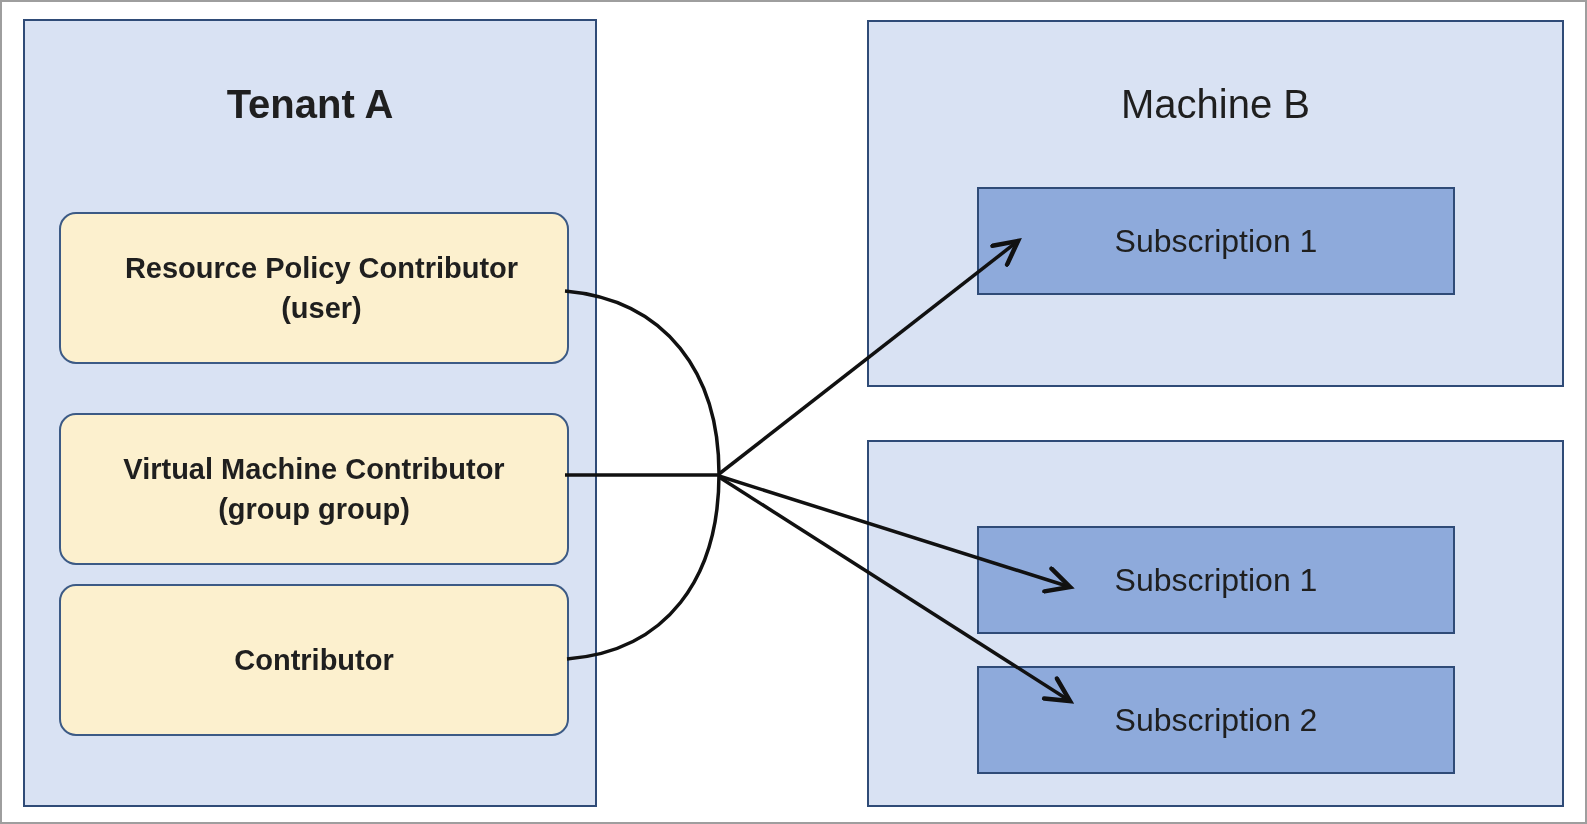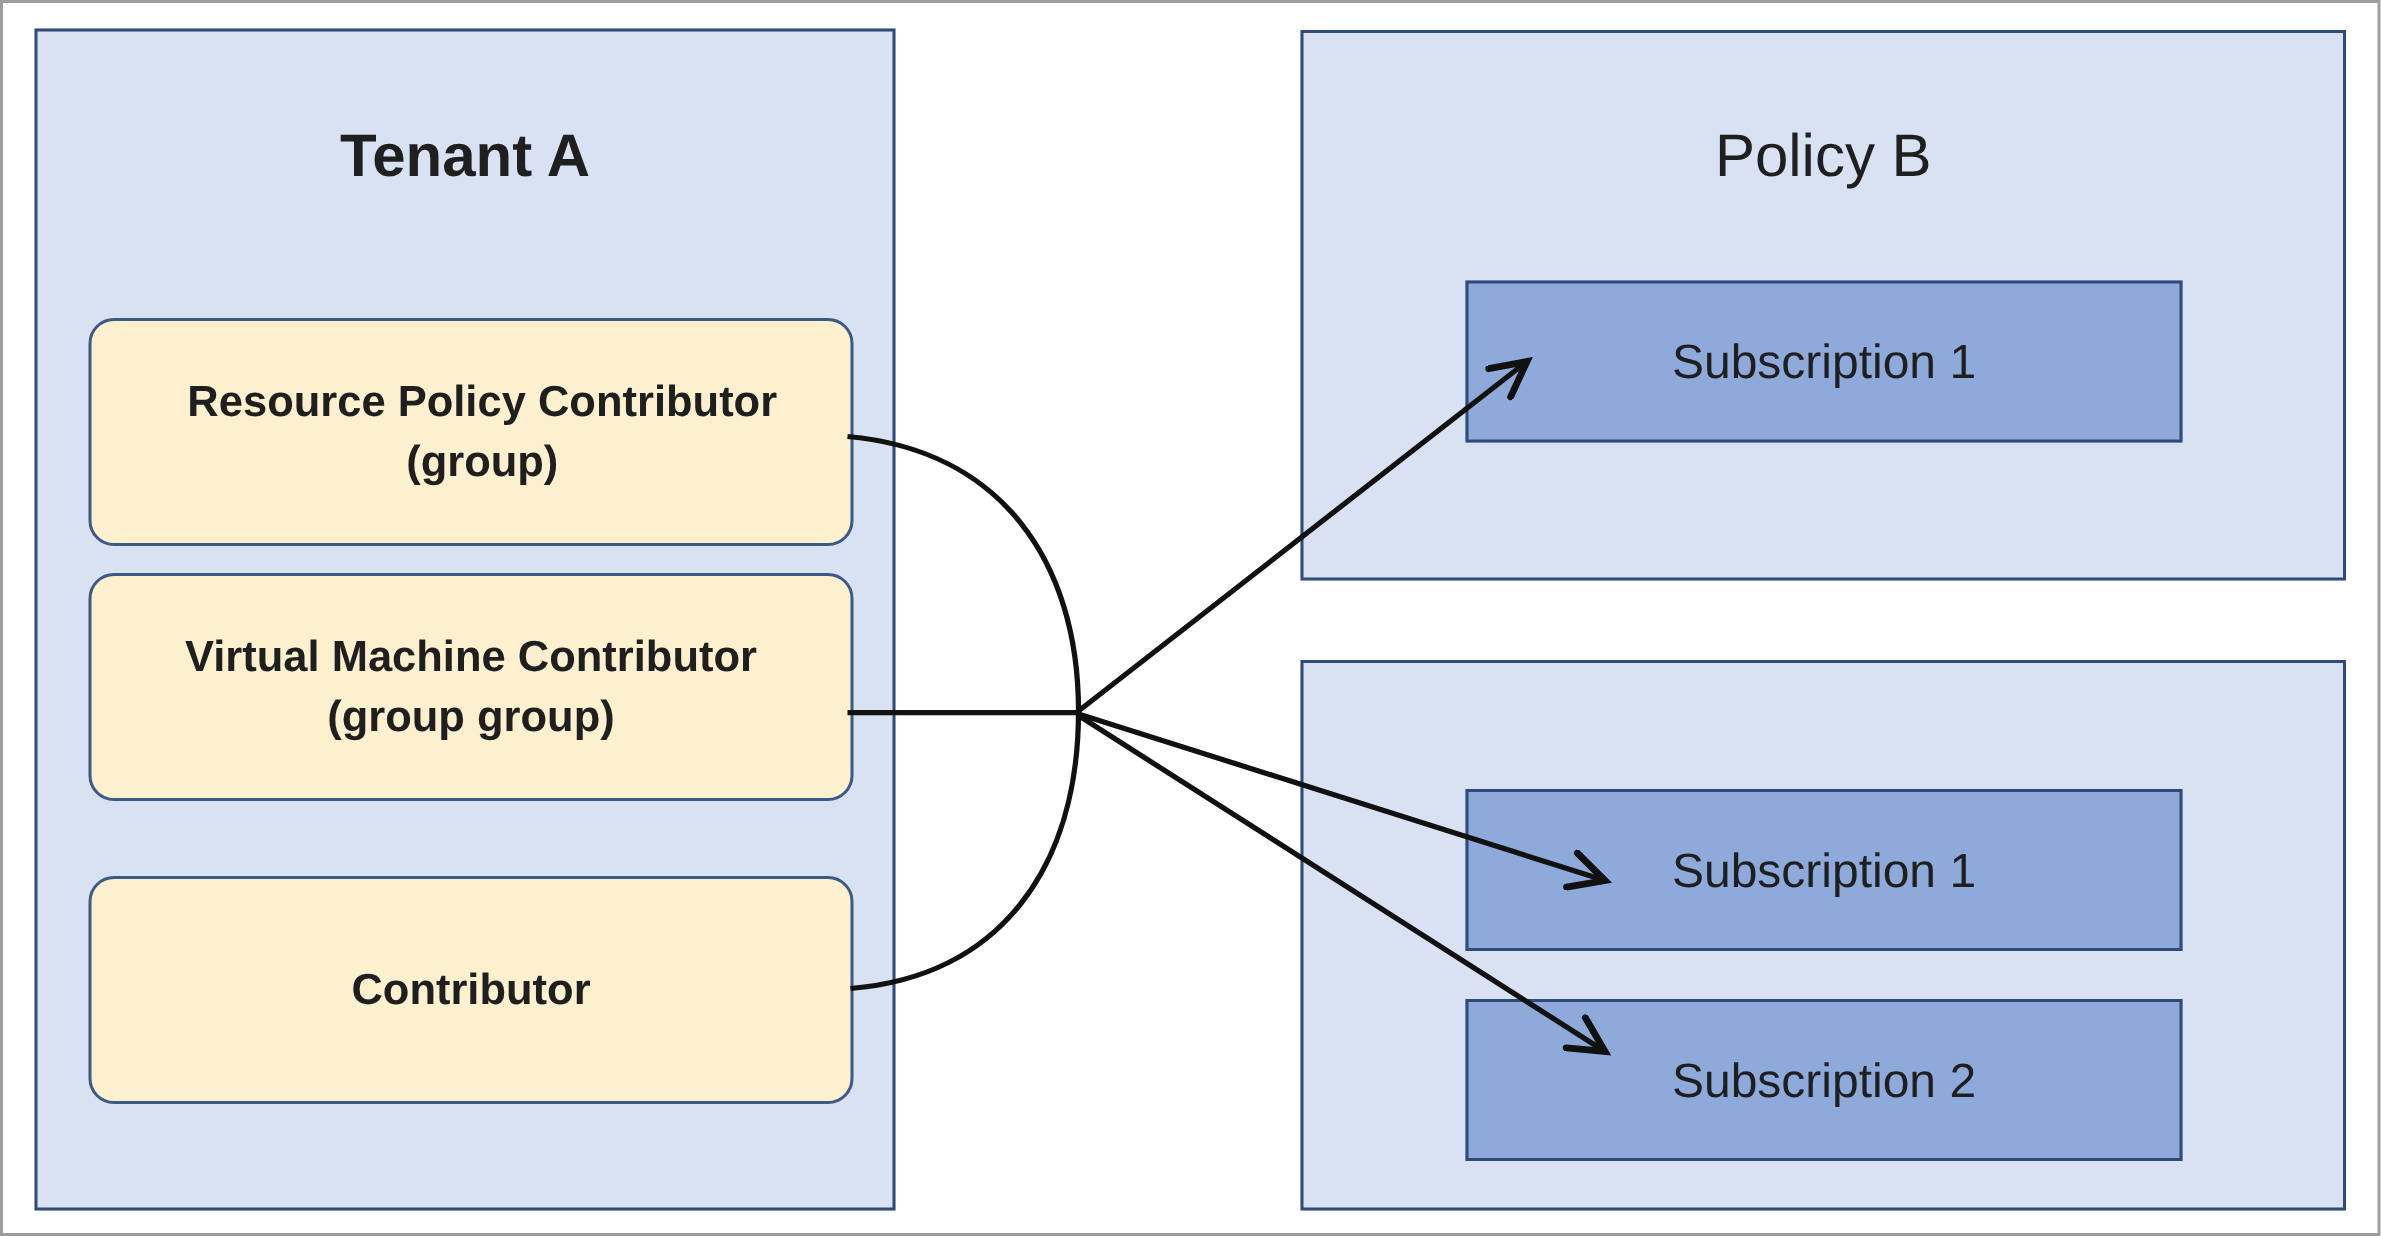--- a/index.html
+++ b/index.html
@@ -56,21 +56,21 @@
     border-radius: 17px;
     display: flex;
     flex-direction: column;
     align-items: center;
     justify-content: center;
     text-align: center;
     font-size: 29px;
     line-height: 40px;
   }
   .role-1 { top: 191px; padding-left: 15px; }
-  .role-2 { top: 361px; }
+  .role-2 { top: 392px; }
   .role-3 { top: 563px; }
   .subscription-box {
     position: absolute;
     left: 108px;
     width: 478px;
     height: 108px;
     background: var(--subscription-fill);
     border: 2px solid var(--subscription-border);
     display: flex;
     align-items: center;
@@ -91,35 +91,35 @@
 </head>
 <body>
 
 <div class="canvas">
 
   <div class="tenant tenant-a">
     <div class="tenant-title">Tenant A</div>
 
     <div class="role-box role-1">
       <div>Resource Policy Contributor</div>
-      <div>(group)</div>
+      <div>(user)</div>
     </div>
 
     <div class="role-box role-2">
       <div>Virtual Machine Contributor</div>
       <div>(group group)</div>
     </div>
 
     <div class="role-box role-3">
       <div>Contributor</div>
     </div>
   </div>
 
   <div class="tenant tenant-b">
-    <div class="tenant-title">Policy B</div>
+    <div class="tenant-title">Machine B</div>
     <div class="subscription-box sub-b1">
       <span>Subscription 1</span>
     </div>
   </div>
 
   <div class="tenant tenant-c">
     <div class="subscription-box sub-c1">
       <span>Subscription 1</span>
     </div>
     <div class="subscription-box sub-c2">

